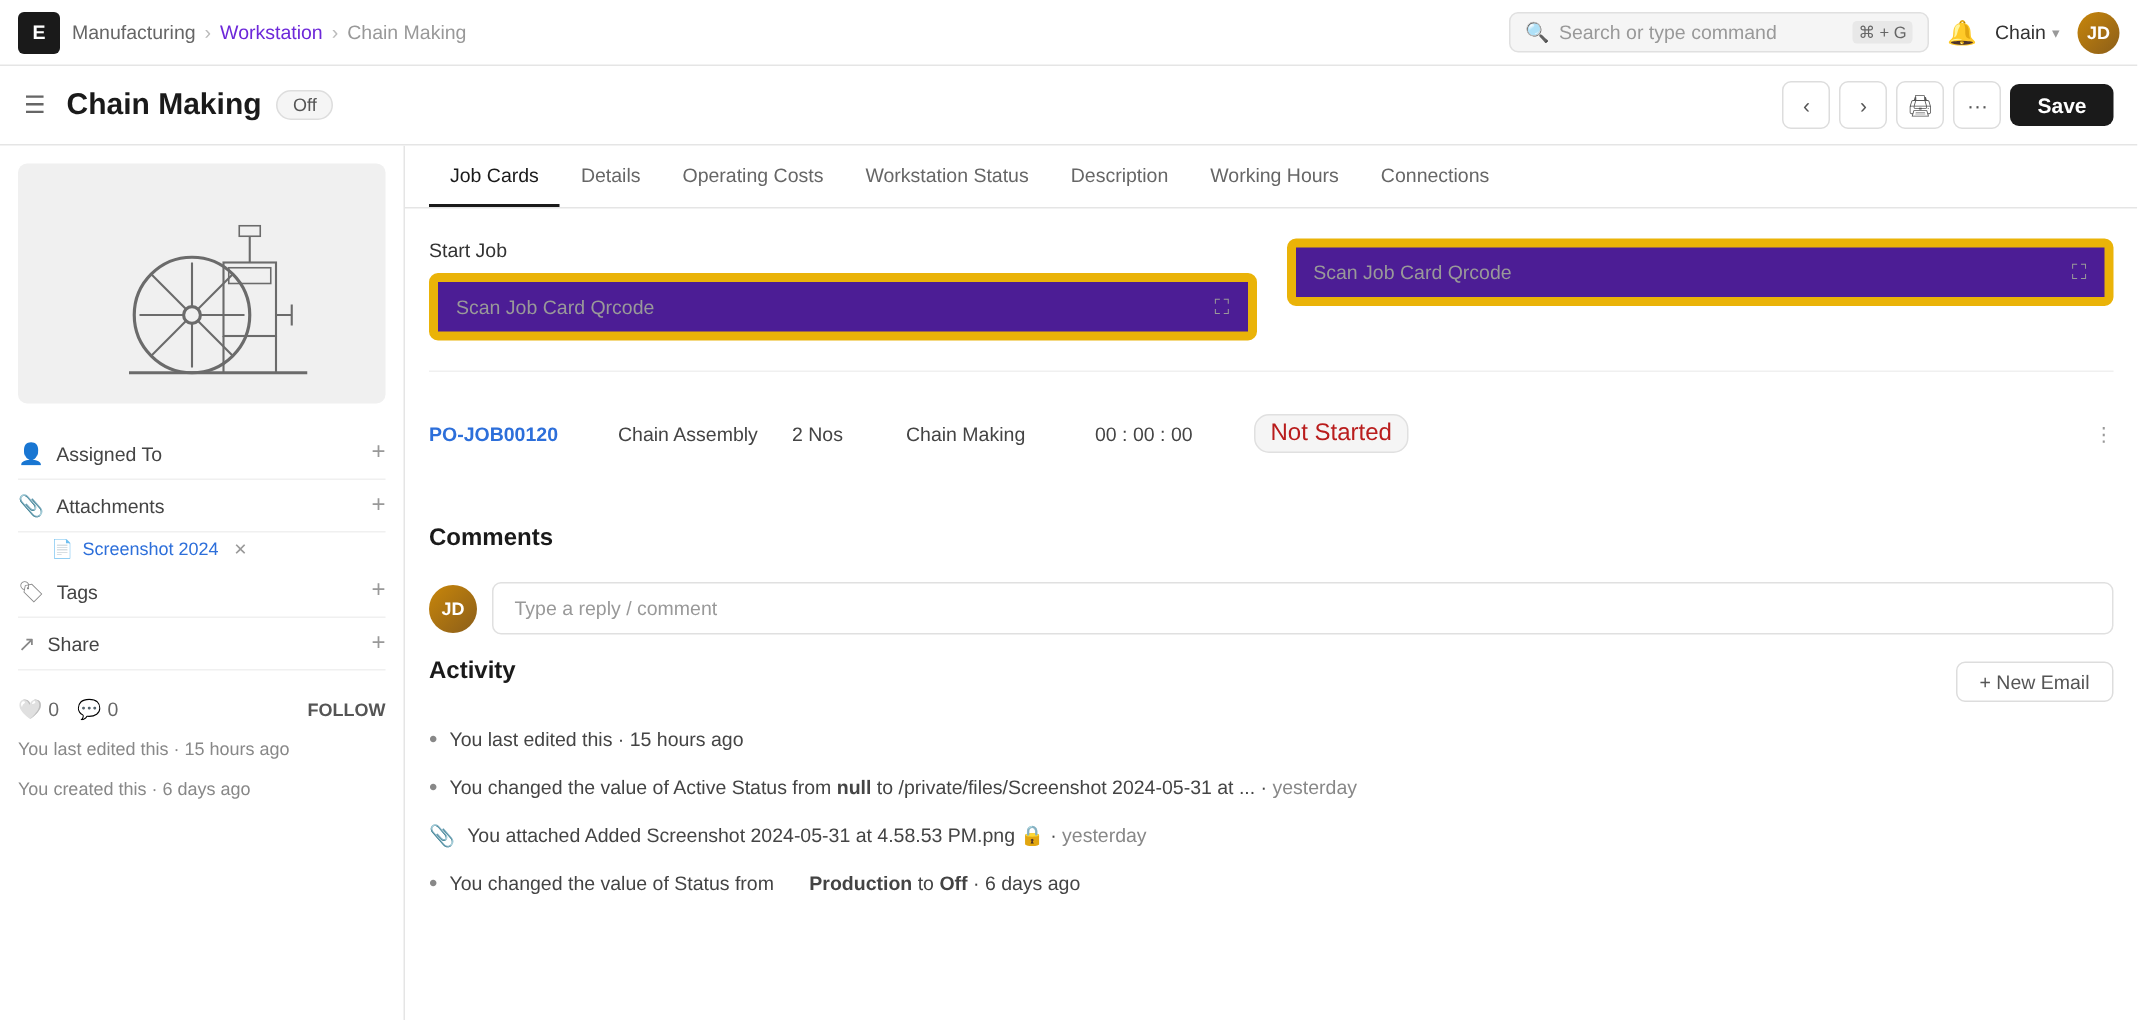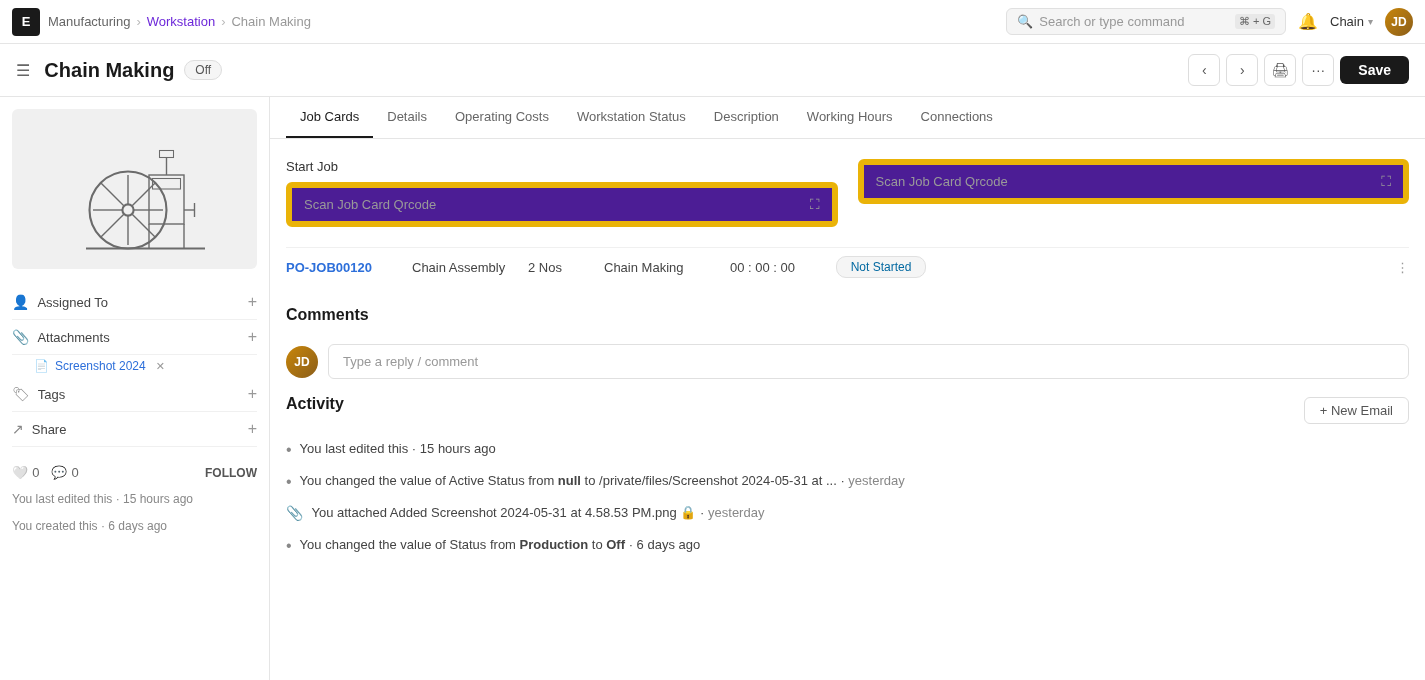--- a/index.html
+++ b/index.html
@@ -56,27 +56,27 @@
     .tab-content { padding: 20px 16px; flex: 1; overflow-y: auto; }
 
     
     .job-section { display: flex; gap: 20px; margin-bottom: 20px; }
     .job-scan-group { flex: 1; }
     .job-scan-label { font-size: 13px; color: #333; margin-bottom: 8px; }
     .job-scan-input { width: 100%; border: 6px solid #eab308; border-radius: 6px; padding: 8px 12px; font-size: 13px; color: #999; background: #4c1d95; display: flex; align-items: center; justify-content: space-between; }
     .scan-expand-icon { color: #999; font-size: 14px; }
 
     
-    .job-row { display: flex; align-items: center; padding: 8px 0; border-top: 1px solid #f0f0f0; gap: 16px; }
+    .job-row { display: flex; align-items: center; padding: 28px 0; border-top: 1px solid #f0f0f0; gap: 16px; }
     .job-id { font-size: 13px; font-weight: 600; color: #2d6fda; min-width: 110px; }
     .job-assembly { font-size: 13px; color: #444; min-width: 100px; }
     .job-qty { font-size: 13px; color: #444; min-width: 60px; }
     .job-station { font-size: 13px; color: #444; min-width: 110px; }
     .job-time { font-size: 13px; color: #444; min-width: 90px; font-family: Liberation Sans, sans-serif; }
-    .job-status { font-size: 12px; color: #0369a1; background: #f5f5f5; border: 1px solid #e0e0e0; border-radius: 10px; padding: 3px 10px; min-width: 90px; text-align: center; }
+    .job-status { font-size: 16px; color: #b91c1c; background: #f5f5f5; border: 1px solid #e0e0e0; border-radius: 10px; padding: 3px 10px; min-width: 90px; text-align: center; }
     .job-more { color: #999; cursor: pointer; margin-left: auto; }
 
     
     .section-title { font-size: 16px; font-weight: 700; color: #1a1a1a; margin-bottom: 12px; }
     .comment-area { display: flex; align-items: center; gap: 10px; padding: 8px 0 16px; }
     .comment-avatar { width: 32px; height: 32px; border-radius: 50%; background: linear-gradient(135deg, #c8860a, #8b5e1a); display: flex; align-items: center; justify-content: center; color: #fff; font-size: 12px; font-weight: bold; flex-shrink: 0; }
     .comment-input { flex: 1; border: 1px solid #e0e0e0; border-radius: 6px; padding: 9px 14px; font-size: 13px; color: #999; background: #fff; cursor: text; }
 
     
     .activity-header { display: flex; align-items: center; margin-bottom: 14px; }
@@ -269,21 +269,21 @@
             <span class="activity-text">You changed the value of Active Status from <span style="font-weight:700;">null</span> to /private/files/Screenshot 2024-05-31 at ... · <span style="color:#888;">yesterday</span></span>
           </div>
 
           <div class="activity-entry">
             <span style="color:#888;margin-top:2px;font-size:14px;">📎</span>
             <span class="activity-text">You attached Added Screenshot 2024-05-31 at 4.58.53 PM.png 🔒 · <span style="color:#888;">yesterday</span></span>
           </div>
 
           <div class="activity-entry">
             <span class="bullet">•</span>
-            <span class="activity-text">You changed the value of Status from <span style="font-weight:600;">Production</span> to <span style="font-weight:600;">Off</span> · 6 days ago</span>
+            <span class="activity-text">You changed the value of Status from <span style="font-weight:600;margin-left:20px;">Production</span> to <span style="font-weight:600;">Off</span> · 6 days ago</span>
           </div>
 
         </div>
       </div>
 
     </div>
   </div>
 </div>
 
 </body></html>

